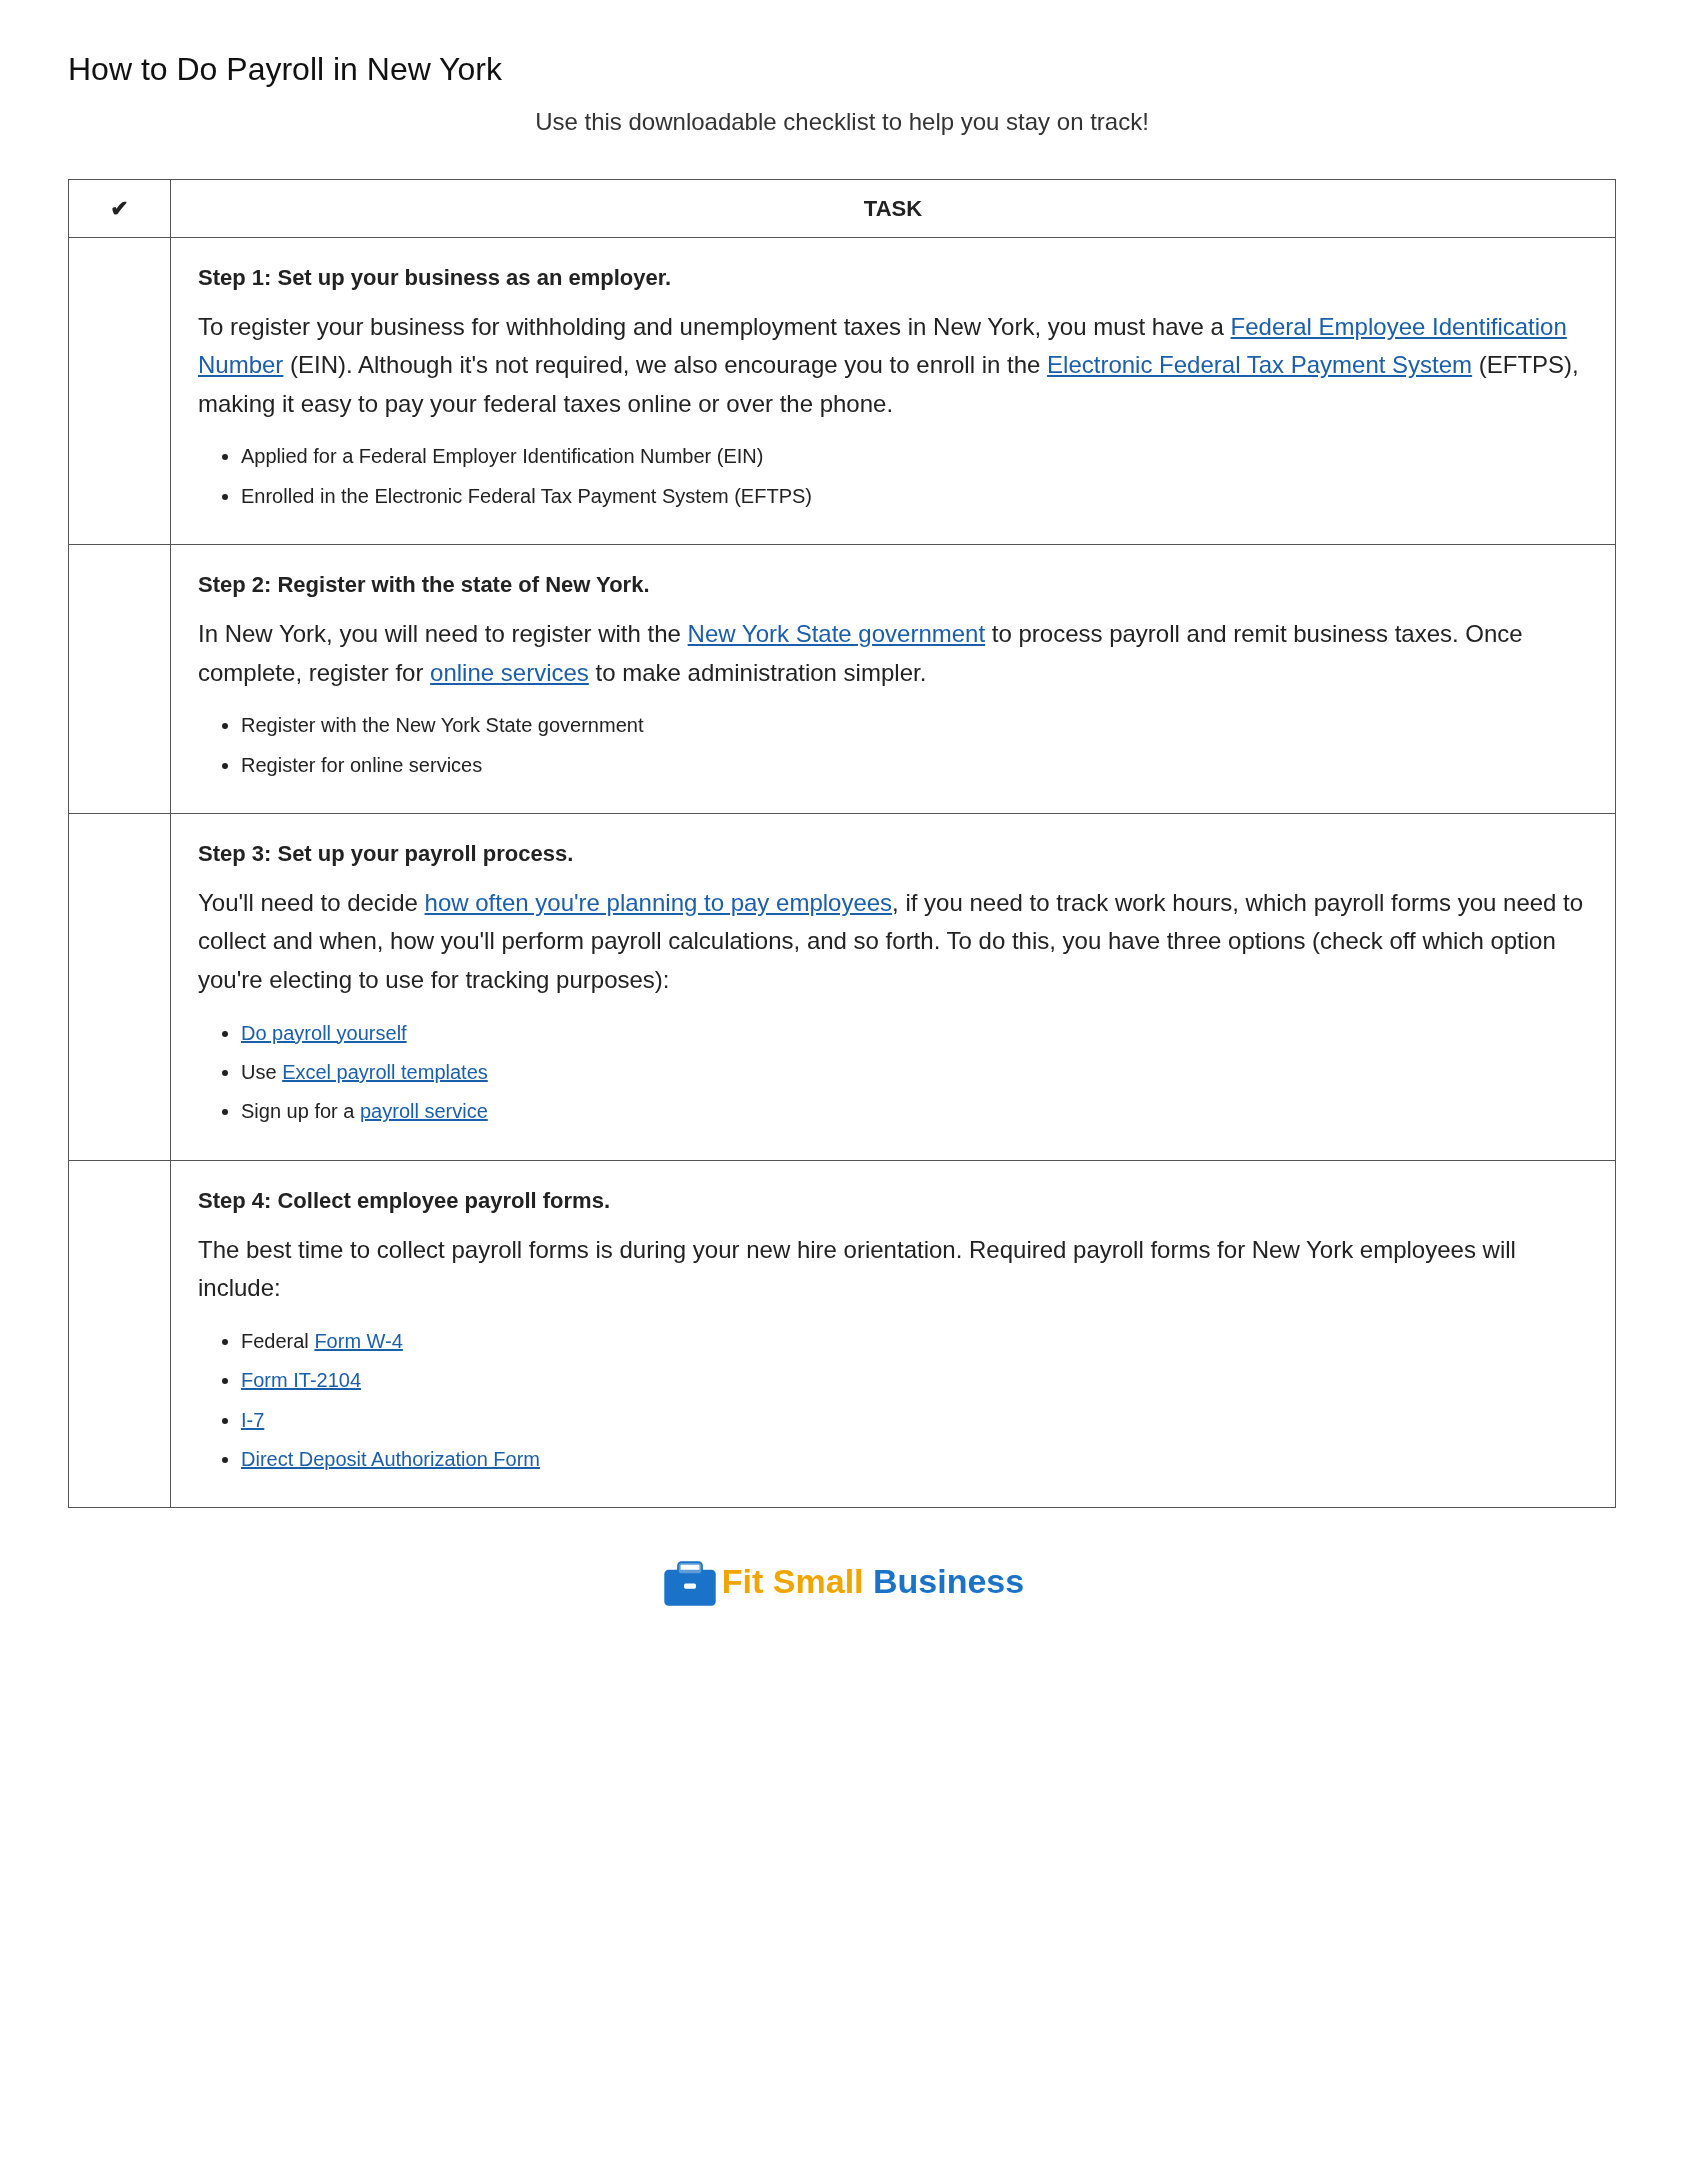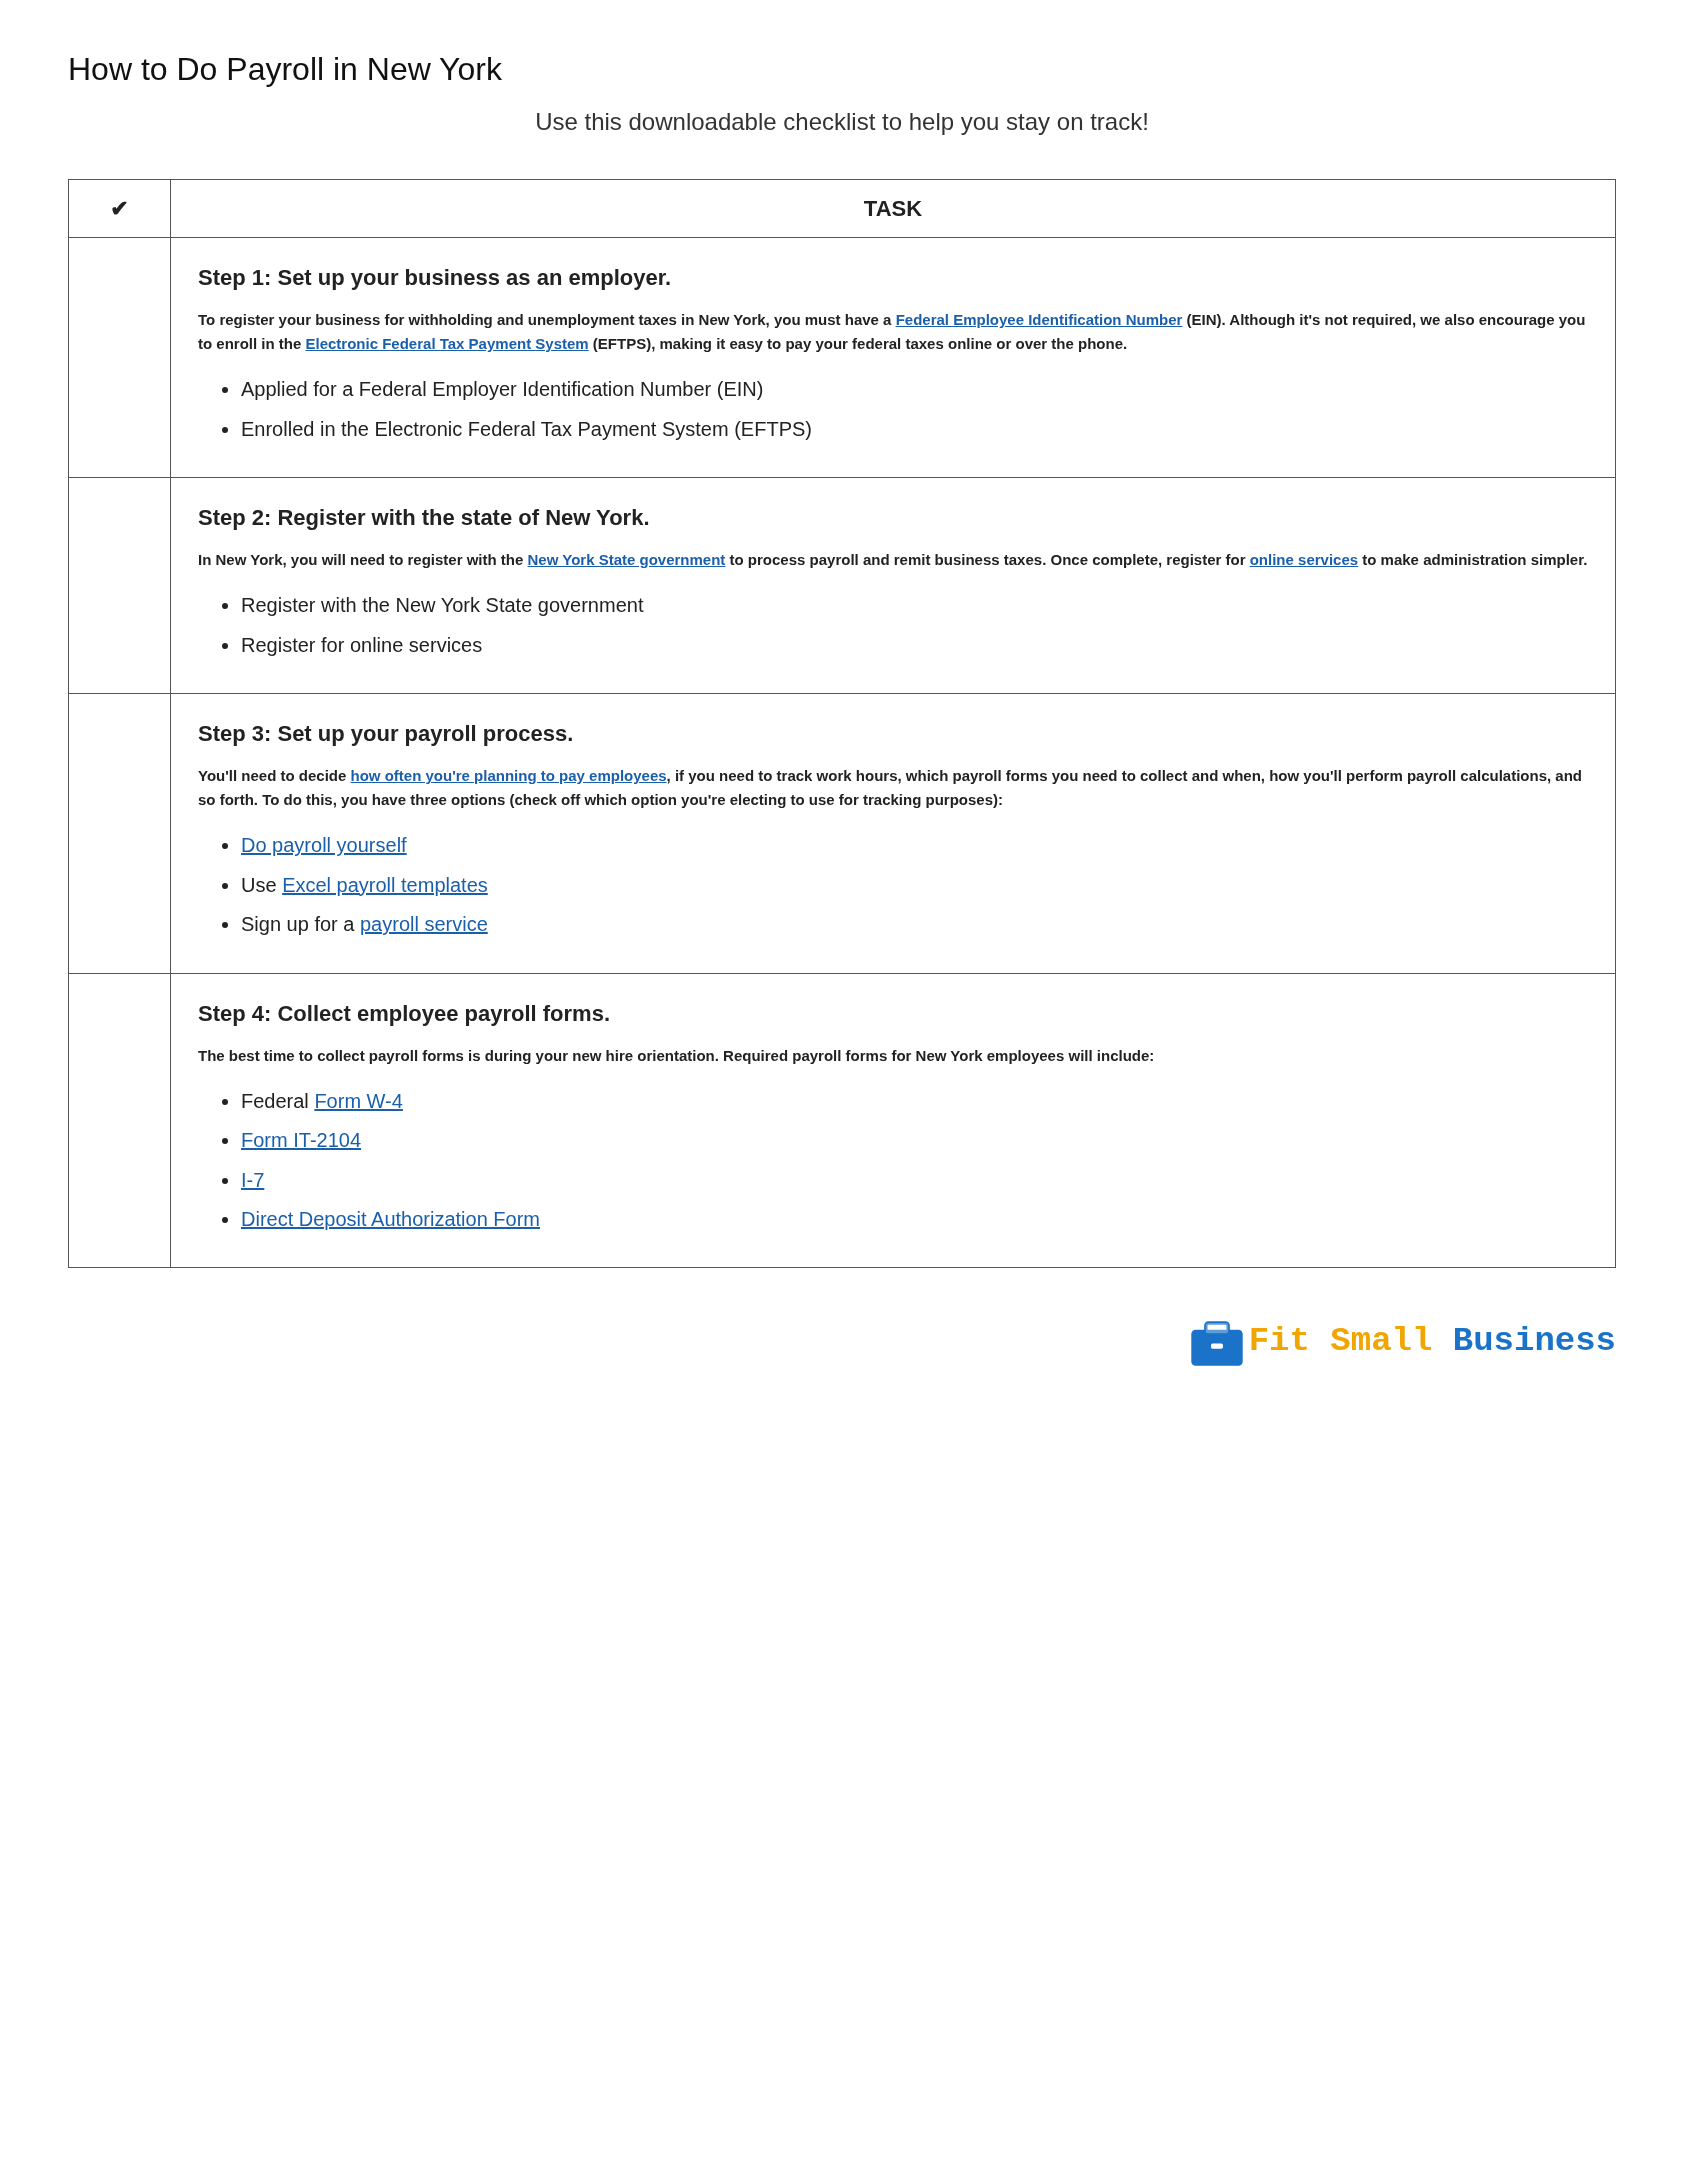--- a/index.html
+++ b/index.html
@@ -63,49 +63,47 @@
       font-size: 31px;
     }
 
     .step-title {
       font-size: 22px;
       font-weight: 700;
       margin-bottom: 17px;
     }
 
     .step-body {
-      font-size: 15px;
+      font-size: 24px;
       line-height: 1.6;
       margin-bottom: 15.3px;
-      font-weight: bold;
     }
 
     .step-body a, .bullet-list a {
       color: #1a5fac;
       text-decoration: underline;
     }
 
     .bullet-list {
       list-style: disc;
       margin-left: 43px;
       font-size: 20px;
       line-height: 1.8;
     }
 
     .bullet-list li {
       margin-bottom: 3.4px;
     }
 
     .brand-footer {
       display: flex;
-      justify-content: flex-end;
+      justify-content: center;
       align-items: center;
       margin-top: 43px;
       gap: 2px;
-      font-family: Liberation Mono, monospace;
     }
 
     .brand-logo-icon {
       width: 60px;
       height: 60px;
     }
 
     .brand-name {
       font-size: 34px;
       font-weight: 700;

